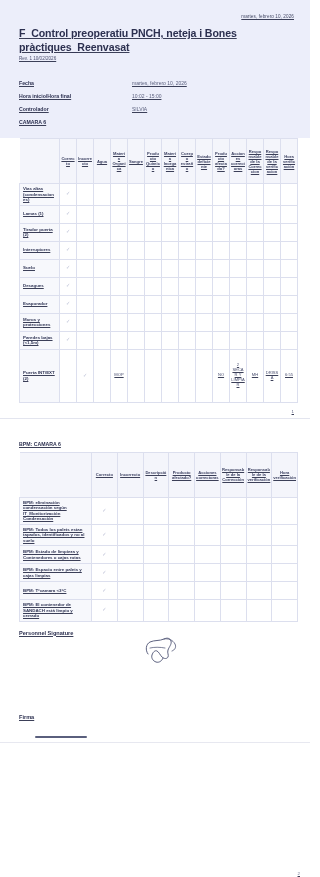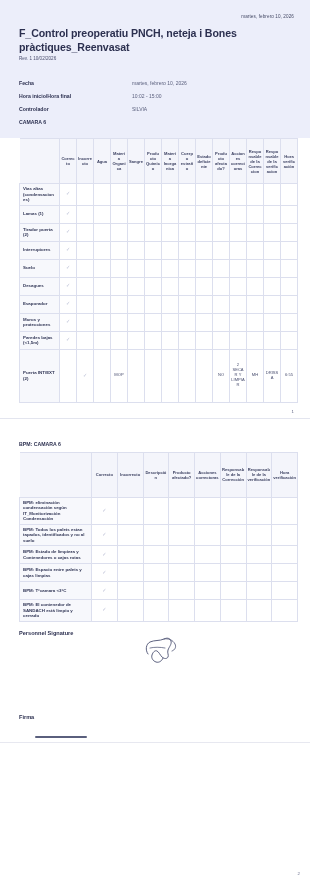--- a/index.html
+++ b/index.html
@@ -10,20 +10,21 @@
     font-family:"Liberation Sans","DejaVu Sans",sans-serif;
     color:#3b3f58;
     -webkit-font-smoothing:antialiased;
   }
   .page{
     position:relative;
     width:310px;
     min-height:877px;
     background:#ffffff;
     overflow:hidden;
+    text-decoration:underline;
   }
   
   .sheet{
     position:relative;
     background:#ffffff;
     padding:0;
   }
   .hdr-band{
     background:#eceefa;
     padding:14px 16px 10px 16px;

